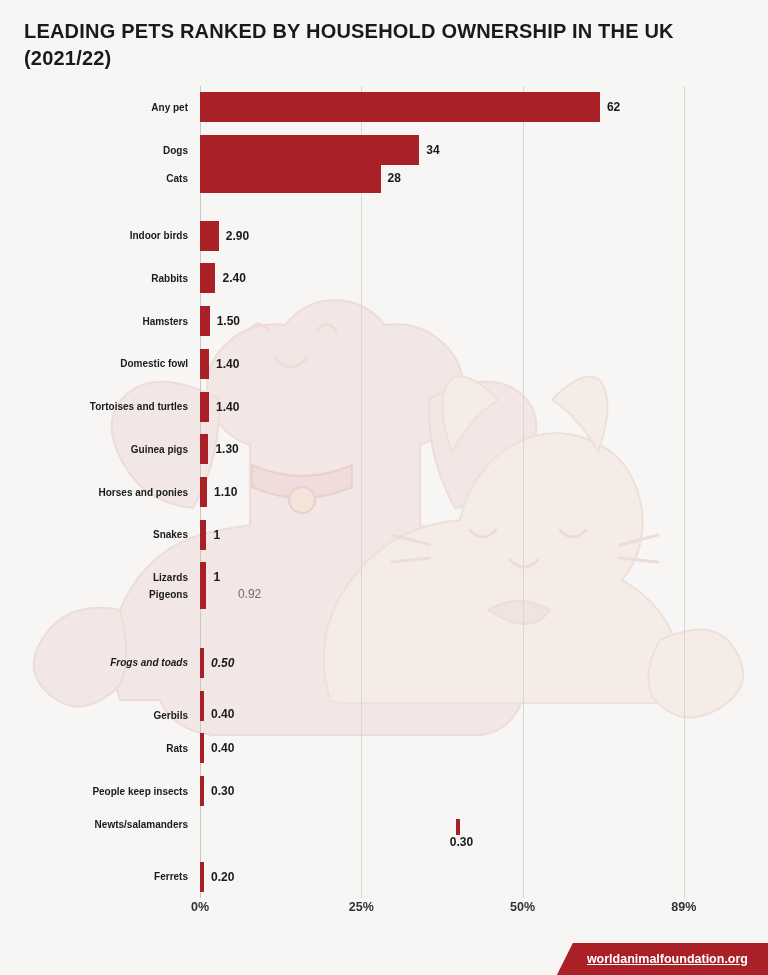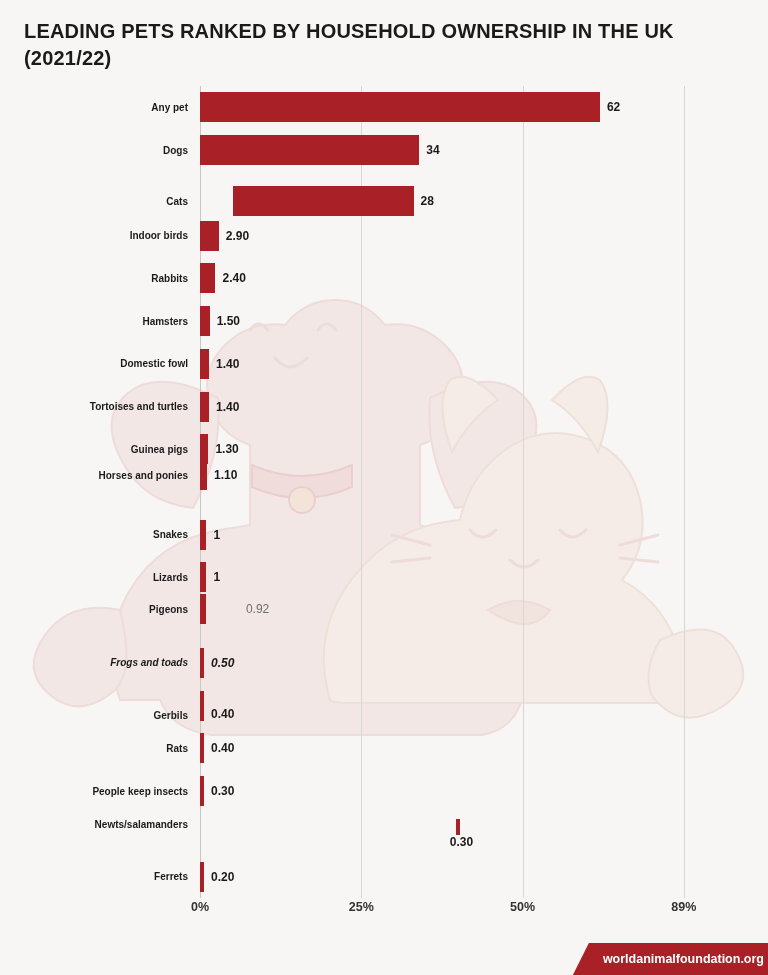--- a/index.html
+++ b/index.html
@@ -144,28 +144,29 @@
     color: #ffffff;
     font-size: 12.5px;
     font-weight: bold;
     clip-path: polygon(0 0, 100% 0, calc(100% - 16px) 100%, 0 100%);
   }
   .site-tag {
     position: absolute;
     right: 0;
     bottom: 0;
     height: 32px;
-    padding: 0 4px 0 30px;
+    padding: 0 20px 0 30px;
     display: flex;
     align-items: center;
     background: #a92126;
     color: #ffffff;
     font-size: 12.5px;
     font-weight: bold;
     clip-path: polygon(16px 0, 100% 0, 100% 100%, 0 100%);
+    text-decoration: underline;
   }
 </style>
 </head>
 <body>
 
 <div class="page">
 
   <svg class="watermark" viewBox="0 0 768 975" xmlns="http://www.w3.org/2000/svg" aria-hidden="true">
     <g fill="#f3e7e5" stroke="#eddcda" stroke-width="2">
 
@@ -219,21 +220,21 @@
         <div class="row" style="top: 6.36842px; height: 30px;">
           <div class="row-label">Any pet</div>
           <div class="bar" style="width: 399.9px; background: rgb(169, 33, 38);"></div>
           <div class="bar-value">62</div>
         </div>
         <div class="row" style="top: 49.1053px; height: 30px;">
           <div class="row-label">Dogs</div>
           <div class="bar" style="width: 219.3px; background: rgb(169, 33, 38);"></div>
           <div class="bar-value">34</div>
         </div>
-        <div class="row" style="top: 100px; height: 30px; padding-left: 33px;">
+        <div class="row" style="top: 77px; height: 30px;">
           <div class="row-label">Cats</div>
           <div class="bar" style="width: 180.6px; background: rgb(169, 33, 38);"></div>
           <div class="bar-value">28</div>
         </div>
         <div class="row" style="top: 134.579px; height: 30px;">
           <div class="row-label">Indoor birds</div>
           <div class="bar" style="width: 18.705px; background: rgb(169, 33, 38);"></div>
           <div class="bar-value">2.90</div>
         </div>
         <div class="row" style="top: 177.316px; height: 30px;">
@@ -254,36 +255,36 @@
         <div class="row" style="top: 305.526px; height: 30px;">
           <div class="row-label">Tortoises and turtles</div>
           <div class="bar" style="width: 9.03px; background: rgb(169, 33, 38);"></div>
           <div class="bar-value">1.40</div>
         </div>
         <div class="row" style="top: 348.263px; height: 30px;">
           <div class="row-label">Guinea pigs</div>
           <div class="bar" style="width: 8.385px; background: rgb(169, 33, 38);"></div>
           <div class="bar-value">1.30</div>
         </div>
-        <div class="row" style="top: 374px; height: 30px; align-items: center;">
+        <div class="row" style="top: 391px; height: 30px; align-items: center;">
           <div class="row-label">Horses and ponies</div>
           <div class="bar" style="width: 7.095px; background: rgb(169, 33, 38);"></div>
           <div class="bar-value">1.10</div>
         </div>
         <div class="row" style="top: 433.737px; height: 30px;">
           <div class="row-label">Snakes</div>
           <div class="bar" style="width: 6.45px; background: rgb(169, 33, 38);"></div>
           <div class="bar-value">1</div>
         </div>
         <div class="row" style="top: 476.474px; height: 30px;">
           <div class="row-label">Lizards</div>
           <div class="bar" style="width: 6.45px; background: rgb(169, 33, 38);"></div>
           <div class="bar-value">1</div>
         </div>
-        <div class="row" style="top: 508px; height: 30px; gap: 8px;">
+        <div class="row" style="top: 493px; height: 30px;">
           <div class="row-label">Pigeons</div>
           <div class="bar" style="width: 5.934px; background: rgb(169, 33, 38);"></div>
           <div class="bar-value dim">0.92</div>
         </div>
         <div class="row" style="top: 561.947px; height: 30px; font-style: italic;">
           <div class="row-label">Frogs and toads</div>
           <div class="bar" style="width: 4px; background: rgb(169, 33, 38);"></div>
           <div class="bar-value">0.50</div>
         </div>
         <div class="row" style="top: 604.684px; height: 30px; align-items: flex-end;">

